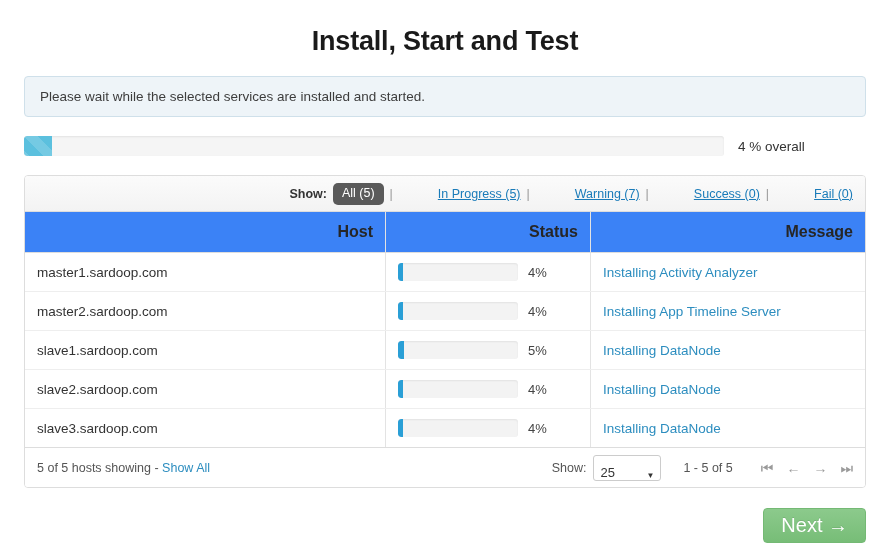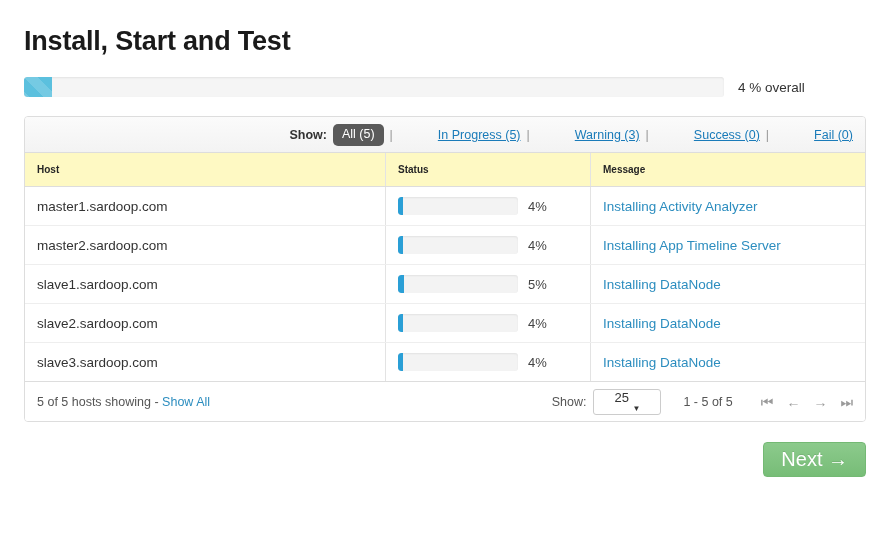--- a/index.html
+++ b/index.html
@@ -25,20 +25,21 @@
 
   
   .page-title {
     font-size: 27px;
     font-weight: bold;
     color: #1a1a1a;
     letter-spacing: -0.2px;
     margin: 0;
     padding-top: 24px;
     line-height: 34px;
+    text-align: center;
   }
 
   
   .alert-info {
     margin-top: 18px;
     background: #eef4f8;
     border: 1px solid #cfe0ea;
     border-radius: 4px;
     color: #3d3d3d;
     font-size: 13.5px;
@@ -127,28 +128,28 @@
     padding-left: 39px;
   }
 
   
   table.hosts {
     width: 100%;
     border-collapse: collapse;
     table-layout: fixed;
   }
   table.hosts th {
-    text-align: left;
-    font-size: 10px;
+    text-align: right;
+    font-size: 16px;
     font-weight: bold;
     color: #262626;
     padding: 11px 12px;
     border-bottom: 1px solid #dddddd;
     border-right: 1px solid #e3e3e3;
-    background: #fef9c3;
+    background: #3b82f6;
     vertical-align: middle;
   }
   table.hosts th:last-child { border-right: none; }
   table.hosts td {
     font-size: 13.5px;
     color: #333333;
     padding: 10px 12px;
     border-bottom: 1px solid #eeeeee;
     border-right: 1px solid #e3e3e3;
     vertical-align: middle;
@@ -223,27 +224,26 @@
     margin-right: 7px;
   }
   .page-select {
     position: relative;
     width: 68px;
     height: 26px;
     border: 1px solid #cccccc;
     border-radius: 3px;
     background: #ffffff;
     display: flex;
-    align-items: flex-start;
-    padding: 0 20px;
+    align-items: flex-end;
+    padding: 0 6px;
     box-sizing: border-box;
     font-size: 13px;
     color: #333;
     cursor: pointer;
-    flex-direction: column;
   }
   .page-select .caret {
     margin-left: auto;
     font-size: 8px;
     color: #333;
     line-height: 1;
   }
   .range-label {
     margin-left: 22px;
     color: #555;
@@ -282,37 +282,40 @@
     line-height: 17px;
   }
 </style>
 </head>
 <body>
 
 <div class="page">
 
   <h1 class="page-title">Install, Start and Test</h1>
 
+  <div class="alert-info">
+    <span>Please wait while the selected services are installed and started.</span>
+  </div>
 
   <div class="overall-row">
     <div class="overall-bar">
       <div class="overall-bar-fill" id="overall-fill" style="width: 4%; background-color: rgb(91, 192, 222);"></div>
     </div>
     <div class="overall-label">4 % overall</div>
   </div>
 
   <div class="panel">
 
     <div class="filter-bar">
       <span class="filter-label">Show:</span>
       <span class="filter-badge" style="background: rgb(90, 90, 90);">All (5)</span>
       <span class="filter-sep">|</span>
       <span class="filter-link" style="color: rgb(26, 123, 185);">In Progress (5)</span>
       <span class="filter-sep">|</span>
-      <span class="filter-link" style="color: rgb(26, 123, 185);">Warning (3)</span>
+      <span class="filter-link" style="color: rgb(26, 123, 185);">Warning (7)</span>
       <span class="filter-sep">|</span>
       <span class="filter-link" style="color: rgb(26, 123, 185);">Success (0)</span>
       <span class="filter-sep">|</span>
       <span class="filter-link" style="color: rgb(26, 123, 185);">Fail (0)</span>
     </div>
 
     <table class="hosts">
       <thead>
         <tr>
           <th class="col-host">Host</th>

